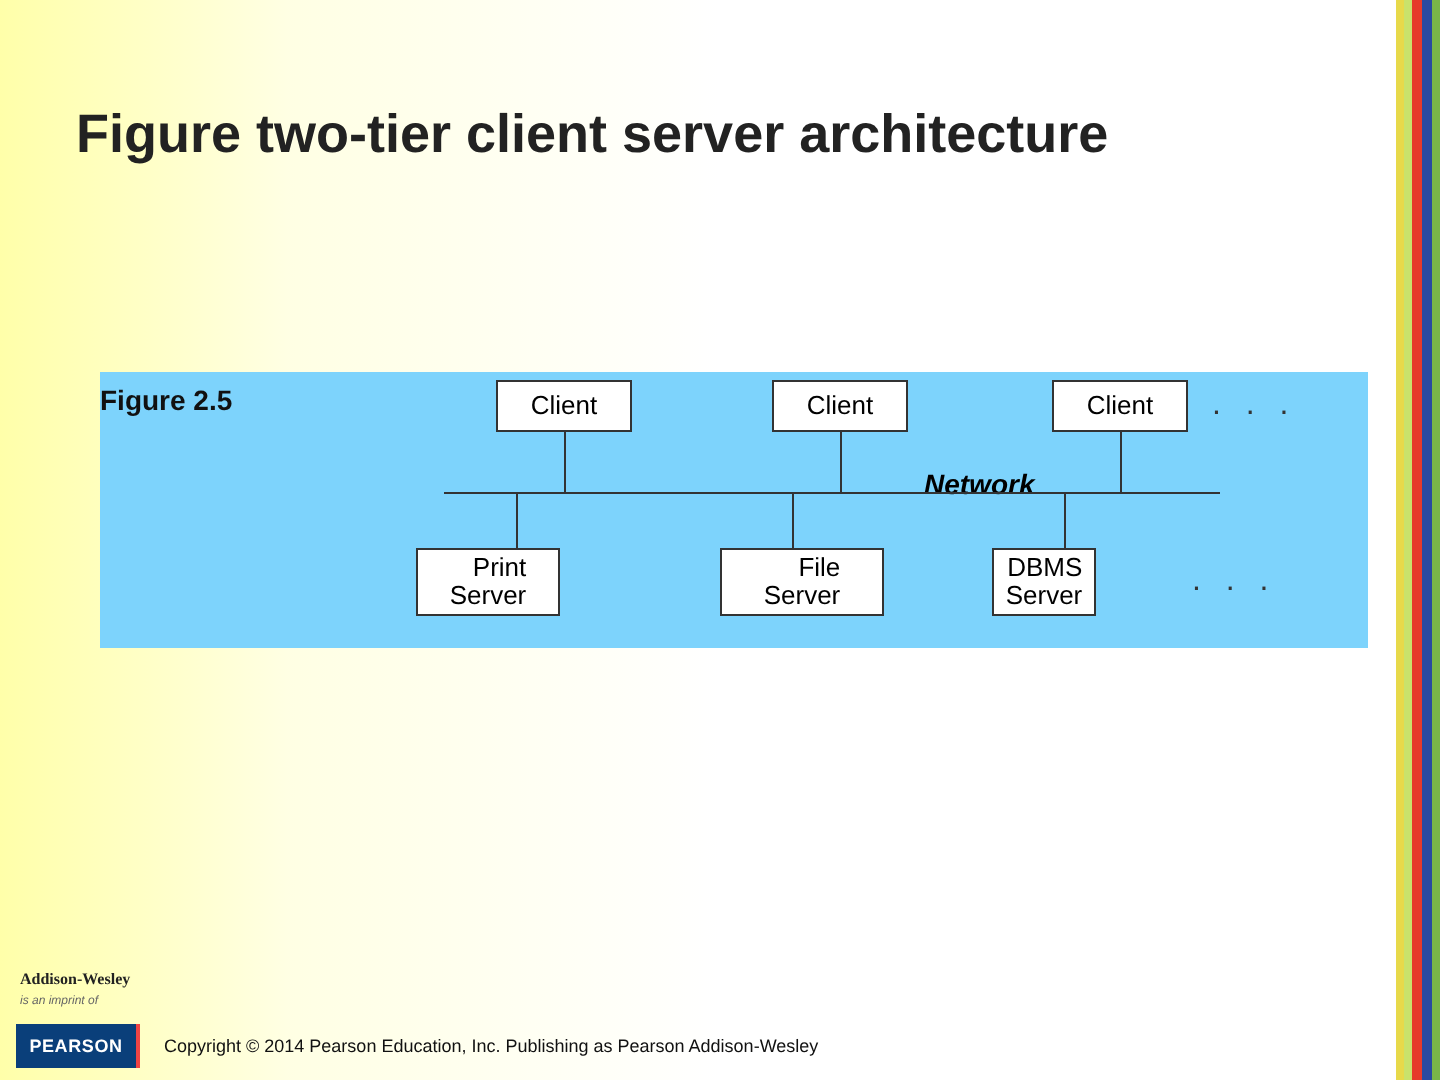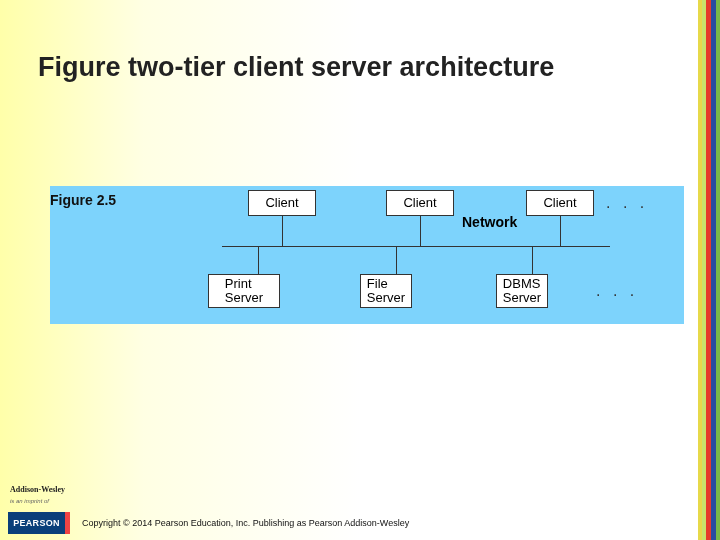--- a/index.html
+++ b/index.html
@@ -70,37 +70,38 @@
   }
   .box {
     position: absolute;
     border: 1px solid #333;
     height: 26px;
     background: #fff;
     font-size: 13px;
     display: flex;
     align-items: center;
     justify-content: center;
-    text-align: left;
+    text-align: right;
     line-height: 1.05;
   }
   .client { width: 68px; top: 4px; }
   .c1 { left: 48px; }
   .c2 { left: 186px; }
   .c3 { left: 326px; }
   .server { top: 88px; height: 34px; }
   .sv1 { left: 8px; width: 72px; }
-  .sv2 { left: 160px; width: 52px; }
+  .sv2 { left: 160px; width: 82px; }
   .sv3 { left: 296px; width: 52px; }
   .network-label {
     position: absolute;
     font-size: 14px;
     font-weight: bold;
     left: 262px;
-    top: 28px;
+    top: 48px;
+    font-style: italic;
   }
   .bus-line {
     position: absolute;
     background: #333;
   }
   .hline { height: 1px; top: 60px; left: 22px; width: 388px; }
   .drop { width: 1px; }
   .u1 { left: 82px;  top: 30px; height: 30px; }
   .u2 { left: 220px; top: 30px; height: 30px; }
   .u3 { left: 360px; top: 30px; height: 30px; }
@@ -142,21 +143,21 @@
     width: 62px;
     height: 22px;
     background: #0a3f7a;
     color: #fff;
     font-size: 9px;
     font-weight: bold;
     display: flex;
     align-items: center;
     justify-content: center;
     letter-spacing: 0.3px;
-    border-right: 5px solid #ef4444;
+    border-right: 2px solid #ef4444;
   }
   .copyright {
     position: absolute;
     left: 82px;
     bottom: 12px;
     font-size: 9px;
     color: #111;
   }
 </style>
 </head>

